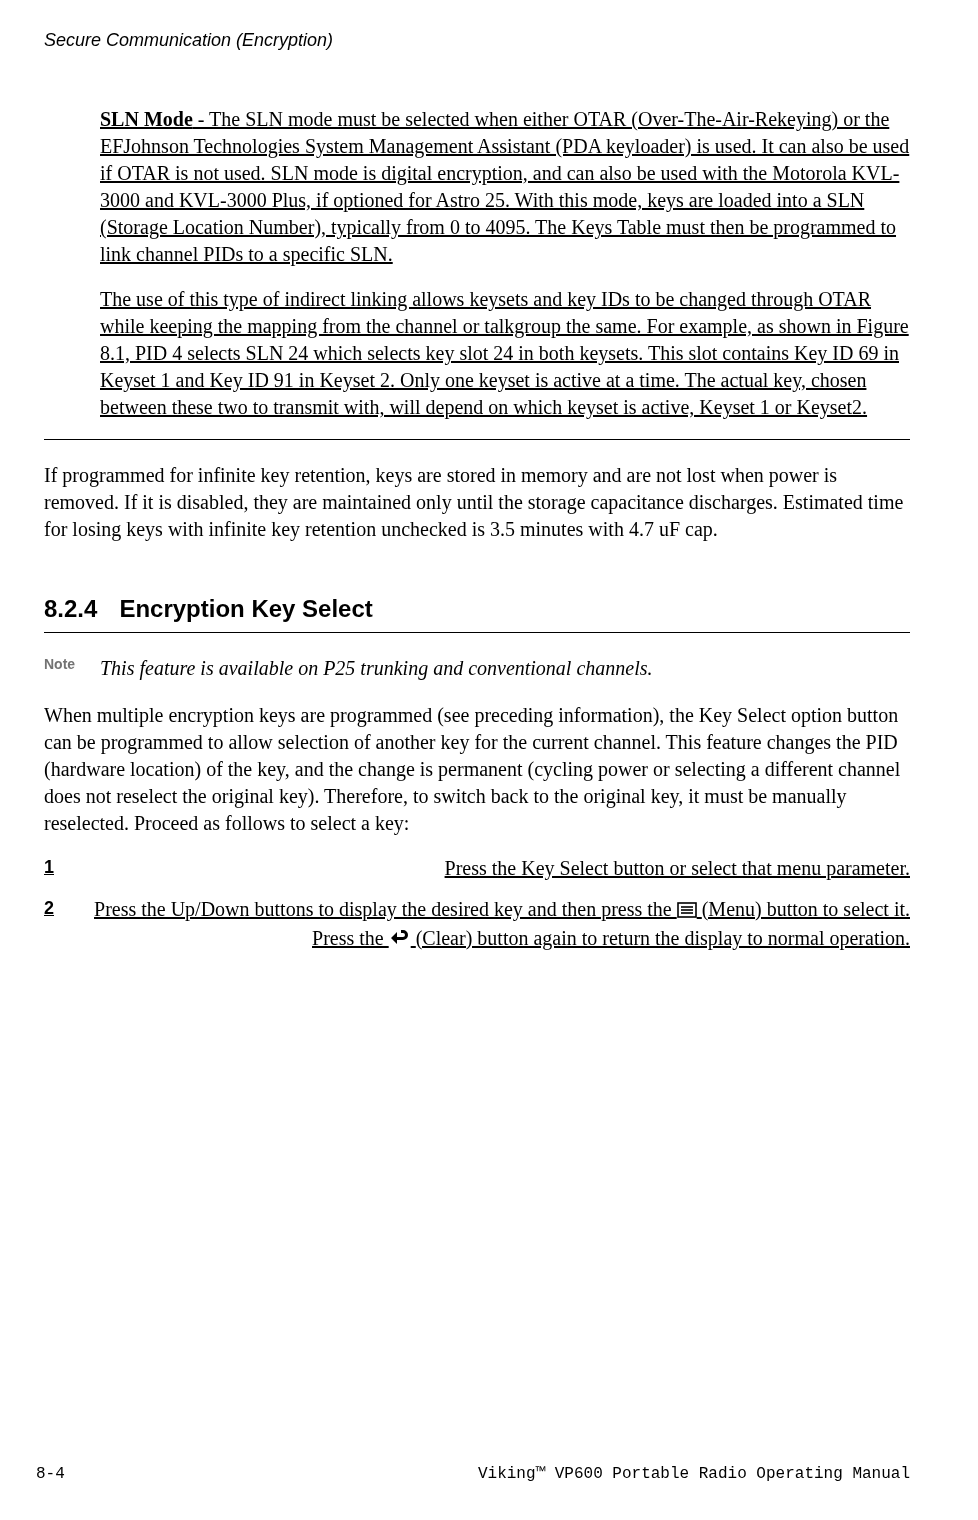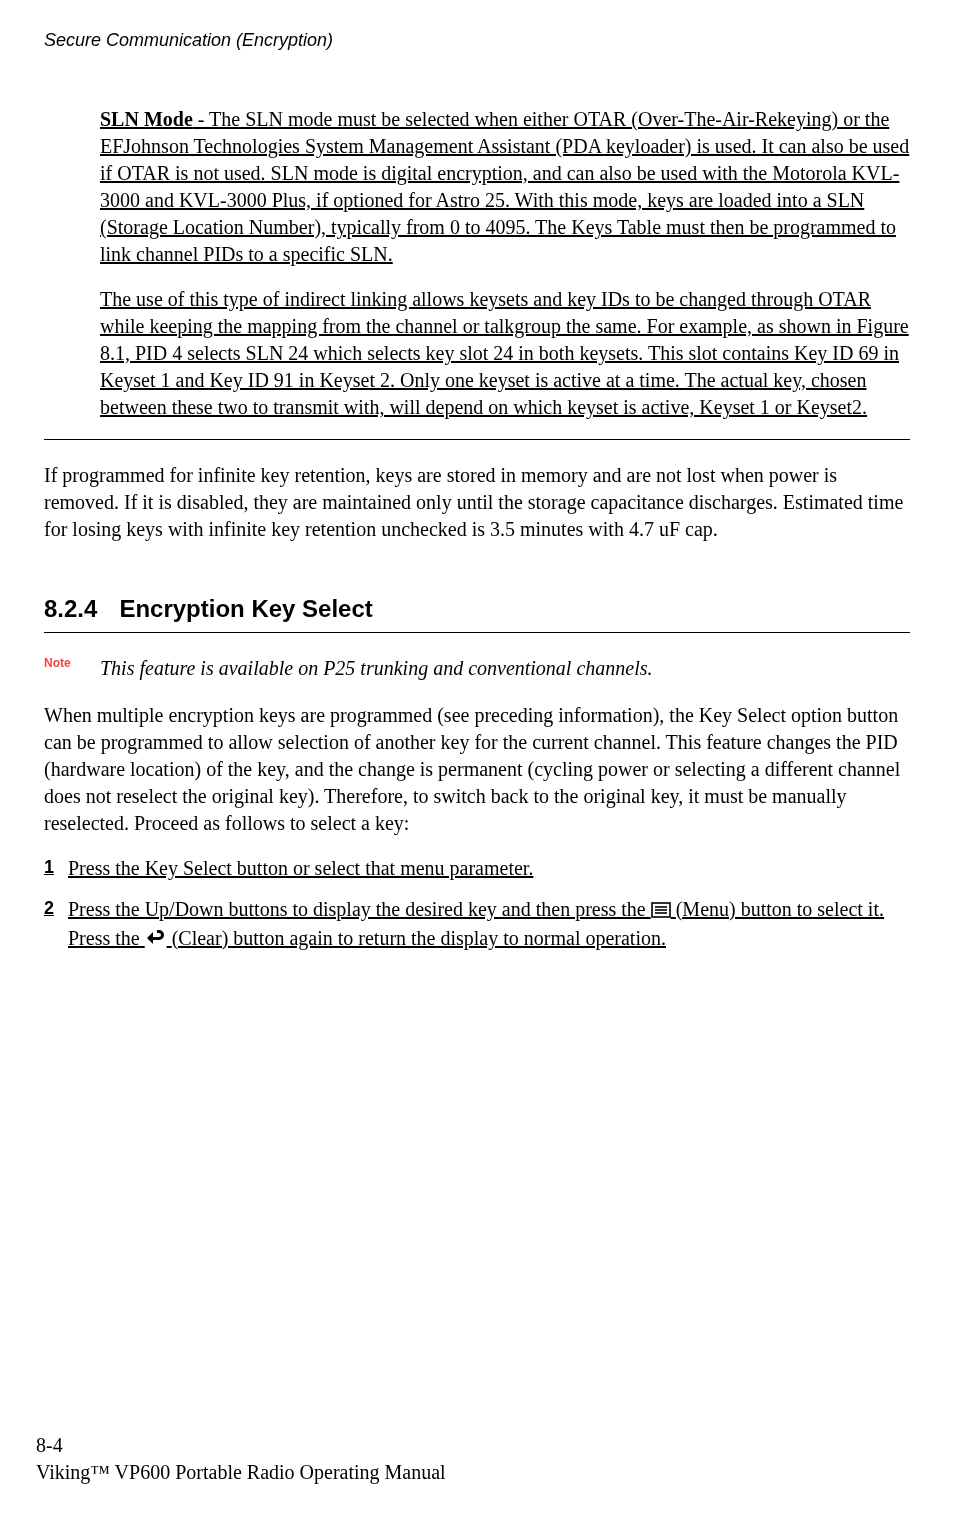--- a/index.html
+++ b/index.html
@@ -49,55 +49,54 @@
     margin-bottom: 22px;
   }
   .note-row {
     display: flex;
     align-items: flex-start;
     margin-bottom: 20px;
   }
   .note-label {
     font-family: Arial, Helvetica, sans-serif;
     font-weight: bold;
-    color: #ef4444;
-    font-size: 12px;
+    color: #737373;
+    font-size: 14px;
     width: 56px;
     flex: 0 0 56px;
   }
   .note-text {
     font-style: italic;
   }
   .step {
     display: flex;
     margin-bottom: 14px;
   }
   .step-num {
     font-family: Arial, Helvetica, sans-serif;
     font-weight: bold;
     font-size: 18px;
     width: 24px;
     flex: 0 0 24px;
   }
-  .step-text { flex: 1; }
+  .step-text { flex: 1; text-align: right; }
   .icon-inline {
     display: inline-block;
     vertical-align: -2px;
   }
   .footer {
     position: absolute;
     bottom: 34px;
     left: 0;
     width: 978px;
     padding: 0 68px 0 36px;
     display: flex;
     justify-content: space-between;
-    font-family: Liberation Serif, serif;
-    font-size: 20px;
-    flex-direction: column;
+    font-family: Liberation Mono, monospace;
+    font-size: 16px;
   }
 </style>
 </head>
 <body>
 
 <div class="page">
   <div class="running-head">Secure Communication (Encryption)</div>
 
   <div class="body-indent">
     <p class="para">

